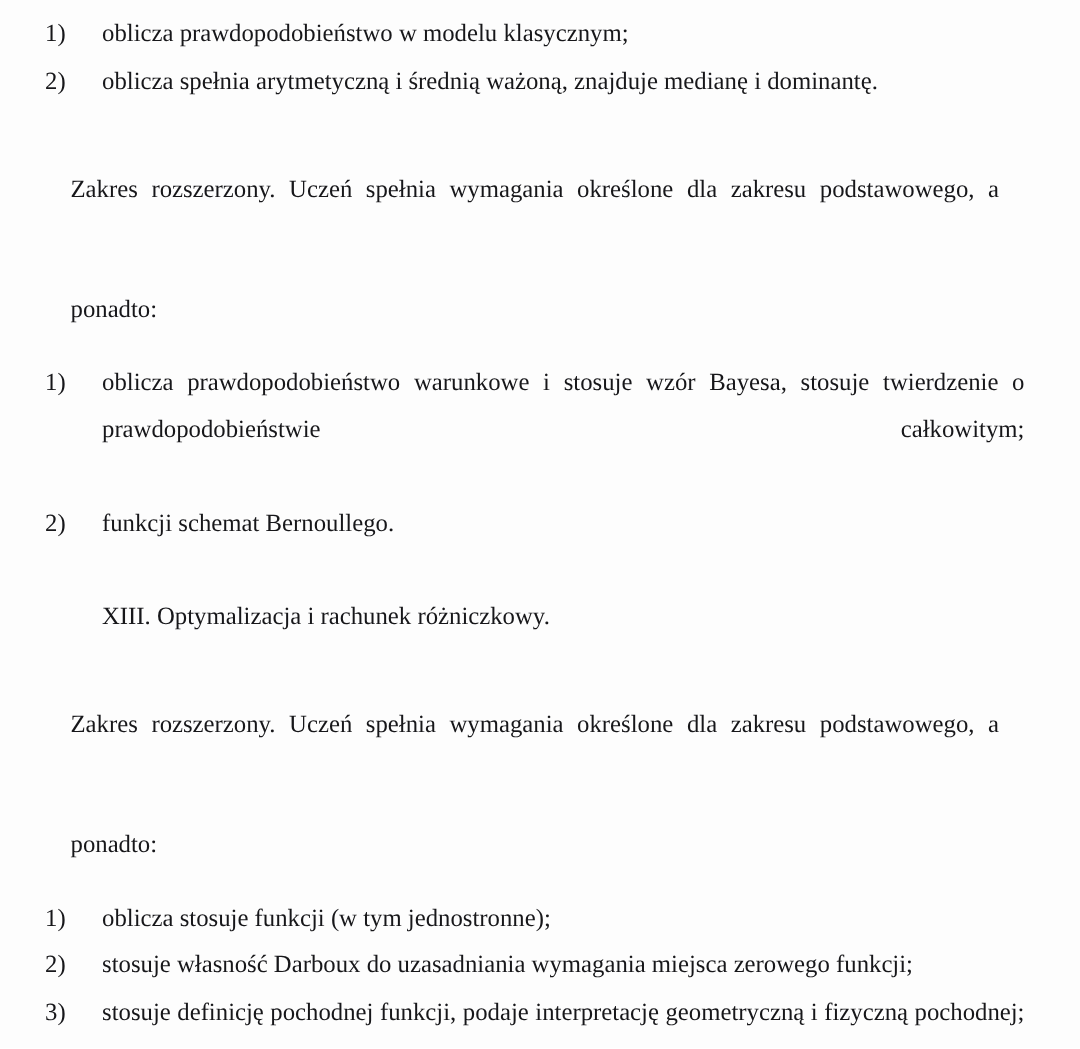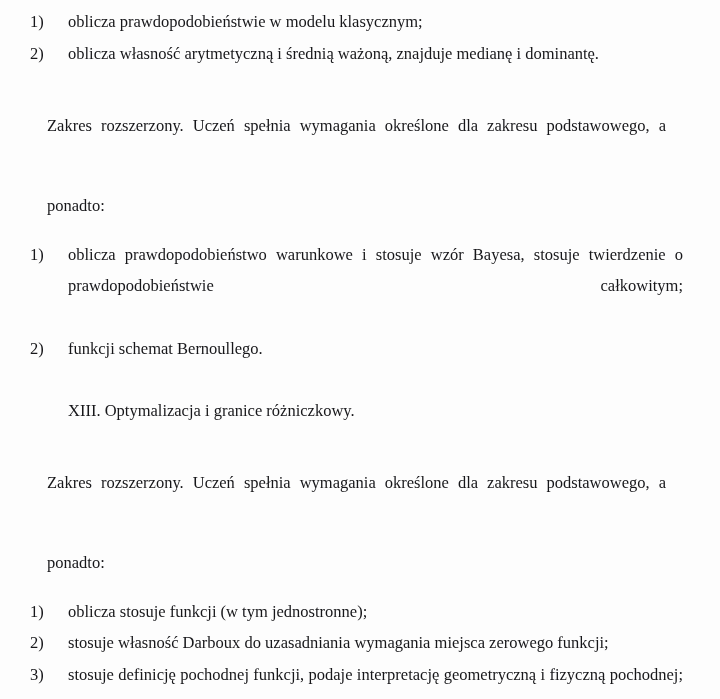--- a/index.html
+++ b/index.html
@@ -90,25 +90,25 @@
 </style>
 </head>
 <body>
 
 <div class="page">
   <div class="content">
 
     <ul class="list">
       <li class="list-item nostretch">
         <span class="marker">1)</span>
-        <span class="item-text">oblicza prawdopodobieństwie w modelu klasycznym;</span>
+        <span class="item-text">oblicza prawdopodobieństwo w modelu klasycznym;</span>
       </li>
       <li class="list-item nostretch">
         <span class="marker">2)</span>
-        <span class="item-text">oblicza własność arytmetyczną i średnią ważoną, znajduje medianę i dominantę.</span>
+        <span class="item-text">oblicza spełnia arytmetyczną i średnią ważoną, znajduje medianę i dominantę.</span>
       </li>
     </ul>
 
     <div class="gap-md"></div>
 
     <p class="para stretch">Zakres rozszerzony. Uczeń spełnia wymagania określone dla zakresu podstawowego, a</p>
     <p class="para">ponadto:</p>
 
     <ul class="list">
       <li class="list-item">
@@ -116,21 +116,21 @@
         <span class="item-text">oblicza prawdopodobieństwo warunkowe i stosuje wzór Bayesa, stosuje twierdzenie o prawdopodobieństwie całkowitym;</span>
       </li>
       <li class="list-item nostretch">
         <span class="marker">2)</span>
         <span class="item-text">funkcji schemat Bernoullego.</span>
       </li>
     </ul>
 
     <div class="gap-lg"></div>
 
-    <p class="heading-line">XIII. Optymalizacja i granice różniczkowy.</p>
+    <p class="heading-line">XIII. Optymalizacja i rachunek różniczkowy.</p>
 
 
     <div class="gap-md"></div>
 
     <p class="para stretch">Zakres rozszerzony. Uczeń spełnia wymagania określone dla zakresu podstawowego, a</p>
     <p class="para">ponadto:</p>
 
     <ul class="list">
       <li class="list-item nostretch">
         <span class="marker">1)</span>

